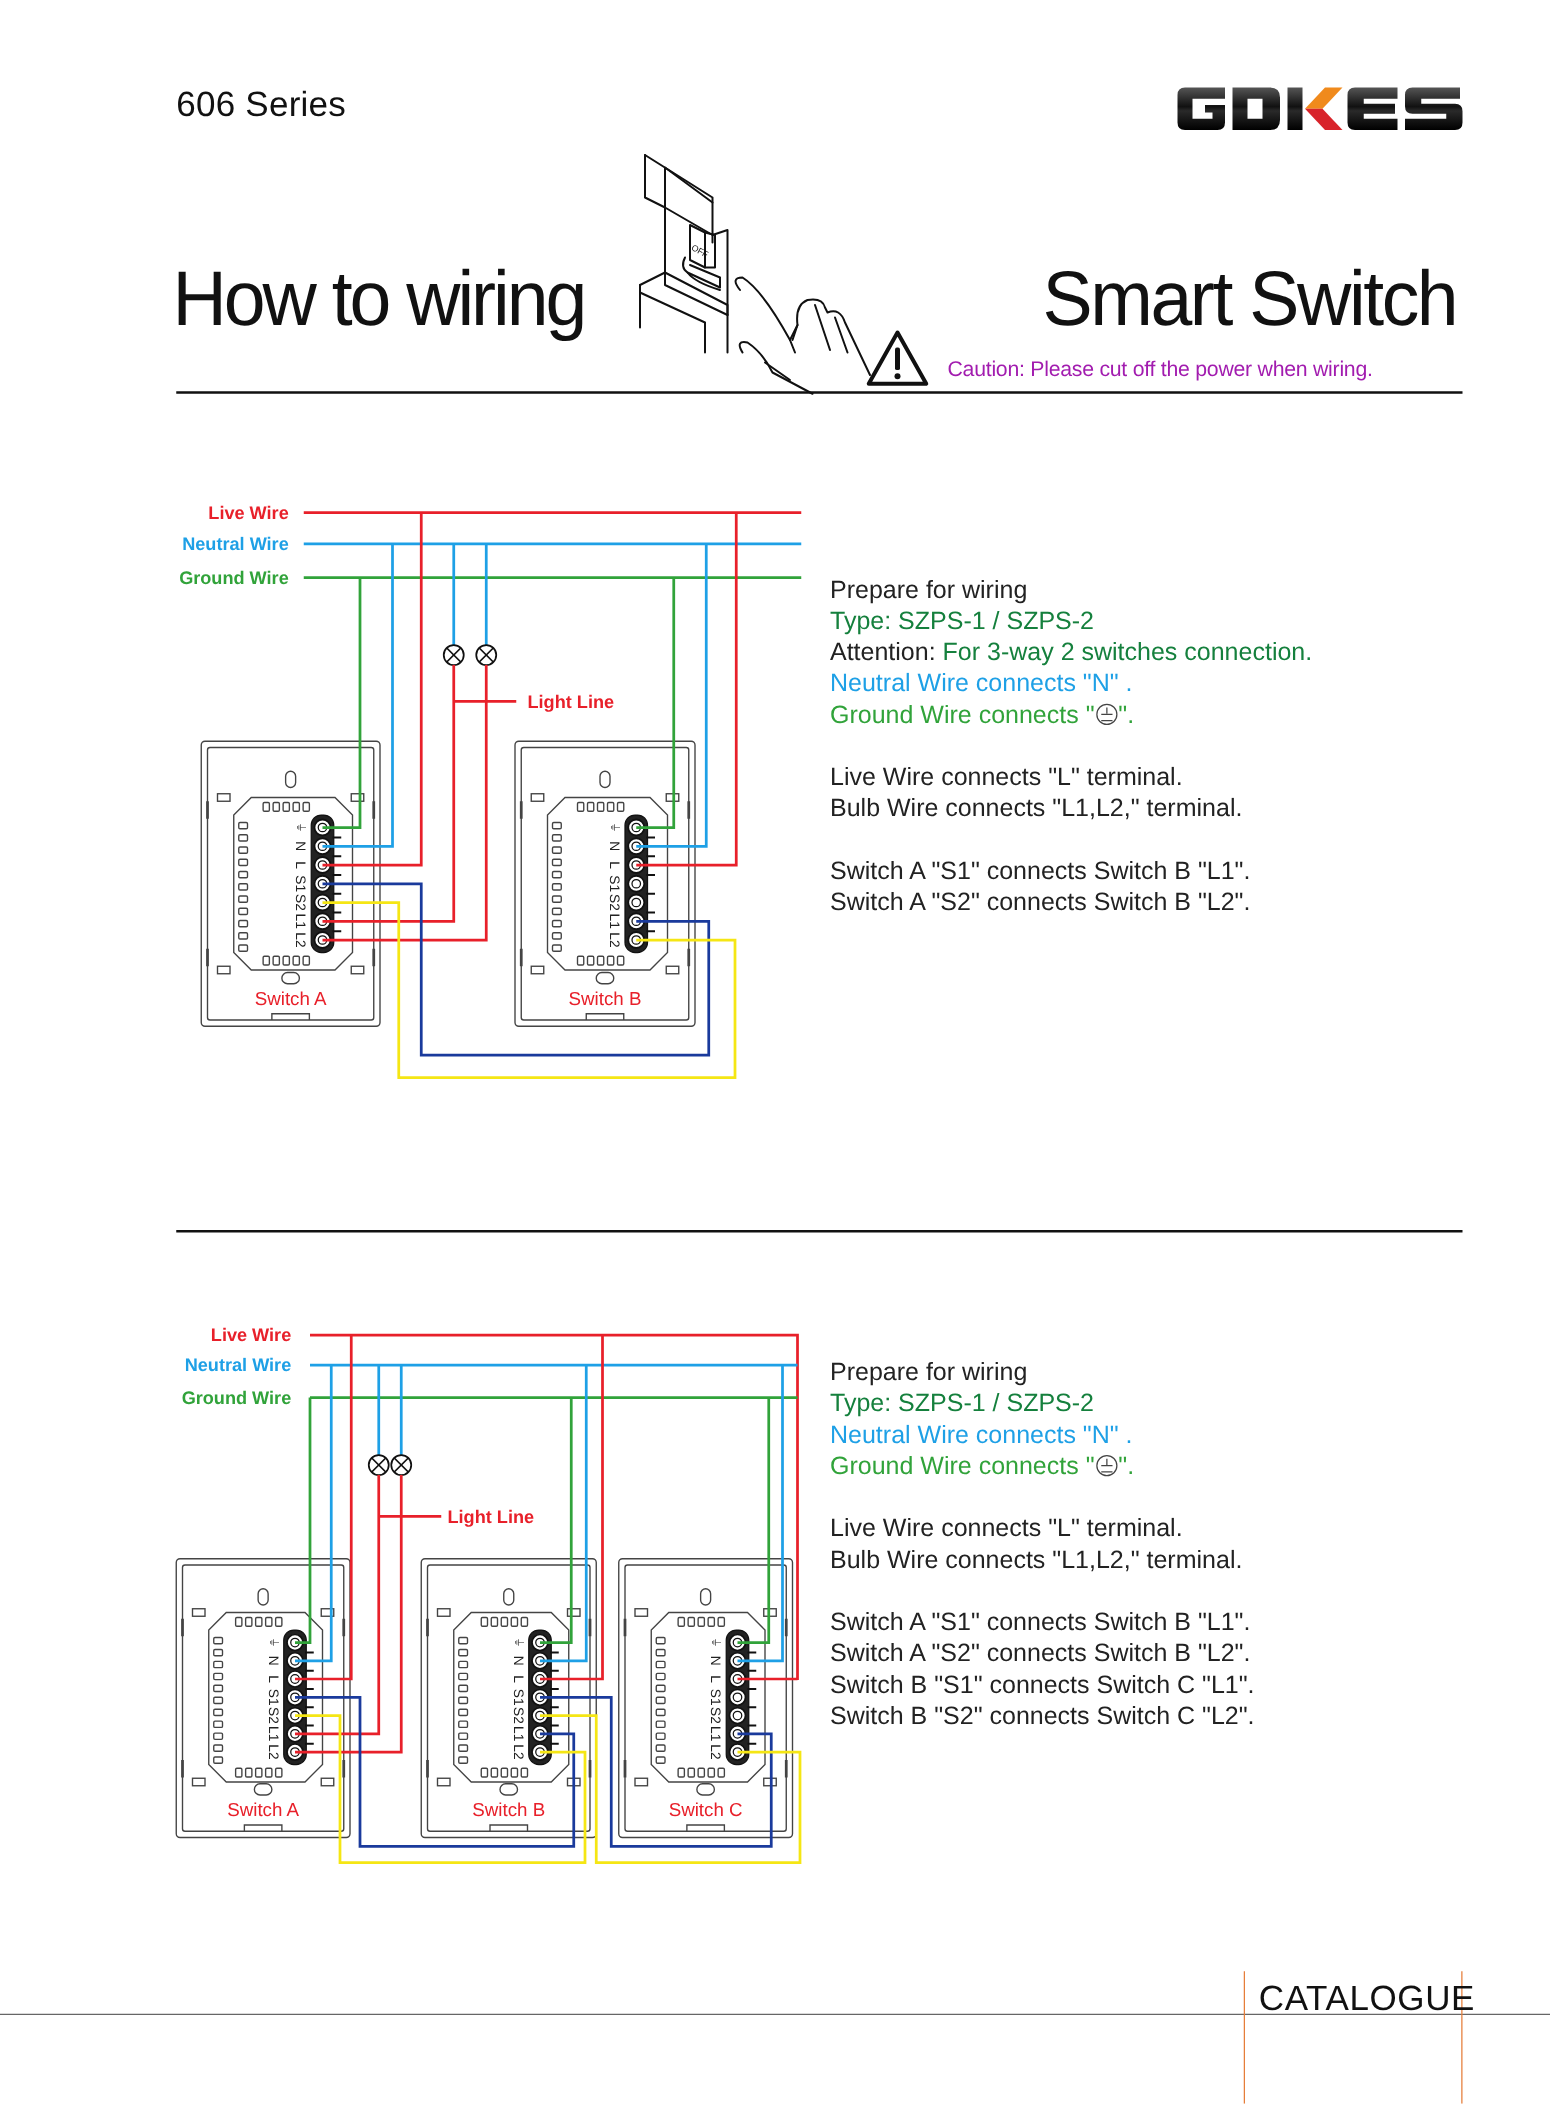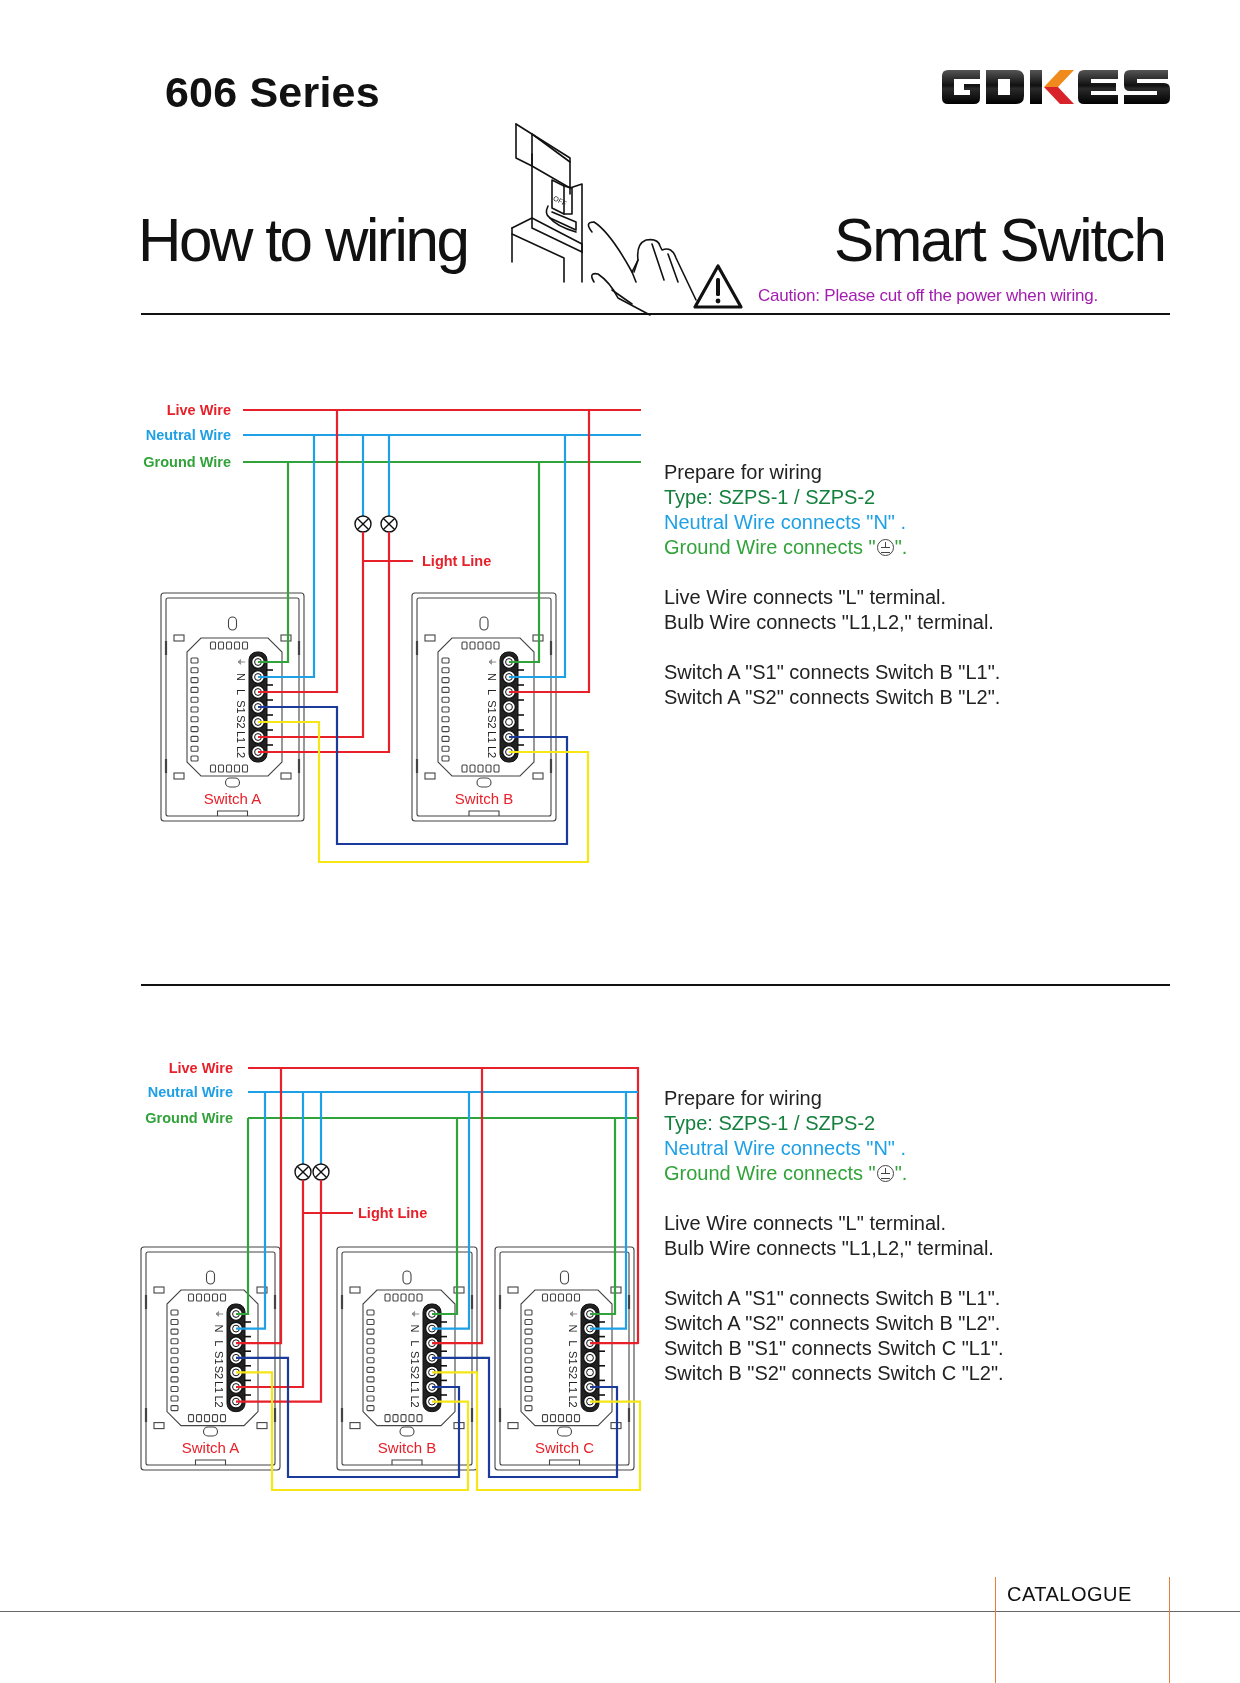--- a/index.html
+++ b/index.html
@@ -1,18 +1,18 @@
 <!DOCTYPE html>
 <html><head>
 <meta charset="utf-8">
 <style>
   html,body{margin:0;padding:0;background:#ffffff;}
   body{width:1240px;height:1683px;position:relative;overflow:hidden;font-family:"Liberation Sans",sans-serif;color:#111;}
   .abs{position:absolute;}
-  #series{left:141px;top:68px;font-size:43px;font-weight:700;letter-spacing:0.2px;margin-left:24px;}
+  #series{left:141px;top:68px;font-size:28px;font-weight:400;letter-spacing:0.2px;}
   #logo{left:940px;top:68px;width:232px;height:38px;}
   #title-left{left:138px;top:204px;font-size:62px;font-weight:300;letter-spacing:-2.5px;-webkit-text-stroke:0;transform:scaleX(0.97);transform-origin:left;}
   #title-right{left:834px;top:204px;font-size:62px;font-weight:300;letter-spacing:-2px;transform:scaleX(0.97);transform-origin:left;}
   .thin{color:#111;}
   #illustration{left:500px;top:122px;width:250px;height:195px;}
   #warn-icon{left:692px;top:263px;width:52px;height:48px;}
   #caution{left:758px;top:286px;font-size:17px;color:#a21caf;letter-spacing:-0.2px;}
   .rule{height:2px;background:#111;left:141px;width:1029px;}
   #rule-top{top:313px;}
   #rule-mid{top:984px;}
@@ -25,21 +25,21 @@
   #desc1{top:460px;}
   #desc2{top:1086px;}
   .diagram{left:0;width:700px;}
   #diagram1{top:380px;height:500px;}
   #diagram2{top:1040px;height:470px;}
   .ground-sym{display:inline-block;width:15px;height:15px;border:1.2px solid #444;border-radius:50%;position:relative;vertical-align:-2px;margin:0 1px;}
   .ground-sym::before{content:"";position:absolute;left:7px;top:2px;width:1px;height:5px;background:#444;}
   .ground-sym::after{content:"";position:absolute;left:3px;top:7px;width:9px;height:4px;border-top:1px solid #444;border-bottom:1px solid #444;}
   #footer-line{left:0;top:1611px;width:1240px;height:1px;background:#666;}
   #catalogue-box{left:995px;top:1577px;width:173px;height:106px;border-left:1px solid #e67e3a;border-right:1px solid #e67e3a;}
-  #catalogue{left:1007px;top:1583px;font-size:20px;letter-spacing:0.5px;color:#111;}
+  #catalogue{left:1007px;top:1583px;font-size:28px;letter-spacing:0.5px;color:#111;}
 </style>
 </head>
 <body>
 
 <div class="abs" id="series">606 Series</div>
 
 <svg class="abs" id="logo" viewBox="0 0 232 38">
   <defs>
     <linearGradient id="lg-dark" x1="0" y1="0" x2="0" y2="1">
       <stop offset="0" stop-color="#555"></stop>
@@ -260,20 +260,21 @@
     <polyline points="389,532 389,752 258,752" fill="none" stroke="#e8202a" stroke-width="2.2" stroke-linejoin="miter"></polyline>
     <polyline points="363,561 413,561" fill="none" stroke="#e8202a" stroke-width="2.2" stroke-linejoin="miter"></polyline>
     <text x="422" y="566" fill="#e8202a" font-size="14.5" text-anchor="start" font-family="Liberation Sans, sans-serif" font-weight="700">Light Line</text>
     <polyline points="258,707 337,707 337,844 567,844 567,737 509,737" fill="none" stroke="#1a3a9c" stroke-width="2.2" stroke-linejoin="miter"></polyline>
     <polyline points="258,722 319,722 319,862 588,862 588,752 509,752" fill="none" stroke="#f5e614" stroke-width="2.2" stroke-linejoin="miter"></polyline>
   </svg>
 
 <div class="abs desc" id="desc1">
   <div class="line">Prepare for wiring</div>
   <div class="line red">Type: SZPS-1 / SZPS-2</div>
+  <div class="line"><span>Attention: </span><span class="red">For 3-way 2 switches connection.</span></div>
   <div class="line blue">Neutral Wire connects "N" .</div>
   <div class="line green"><span>Ground Wire connects "</span><span class="ground-sym"></span><span>".</span></div>
   <div class="gap"></div>
   <div class="line">Live Wire connects "L" terminal.</div>
   <div class="line">Bulb Wire connects "L1,L2," terminal.</div>
   <div class="gap"></div>
   <div class="line">Switch A "S1" connects Switch B "L1".</div>
   <div class="line">Switch A "S2" connects Switch B "L2".</div>
 </div>
 

